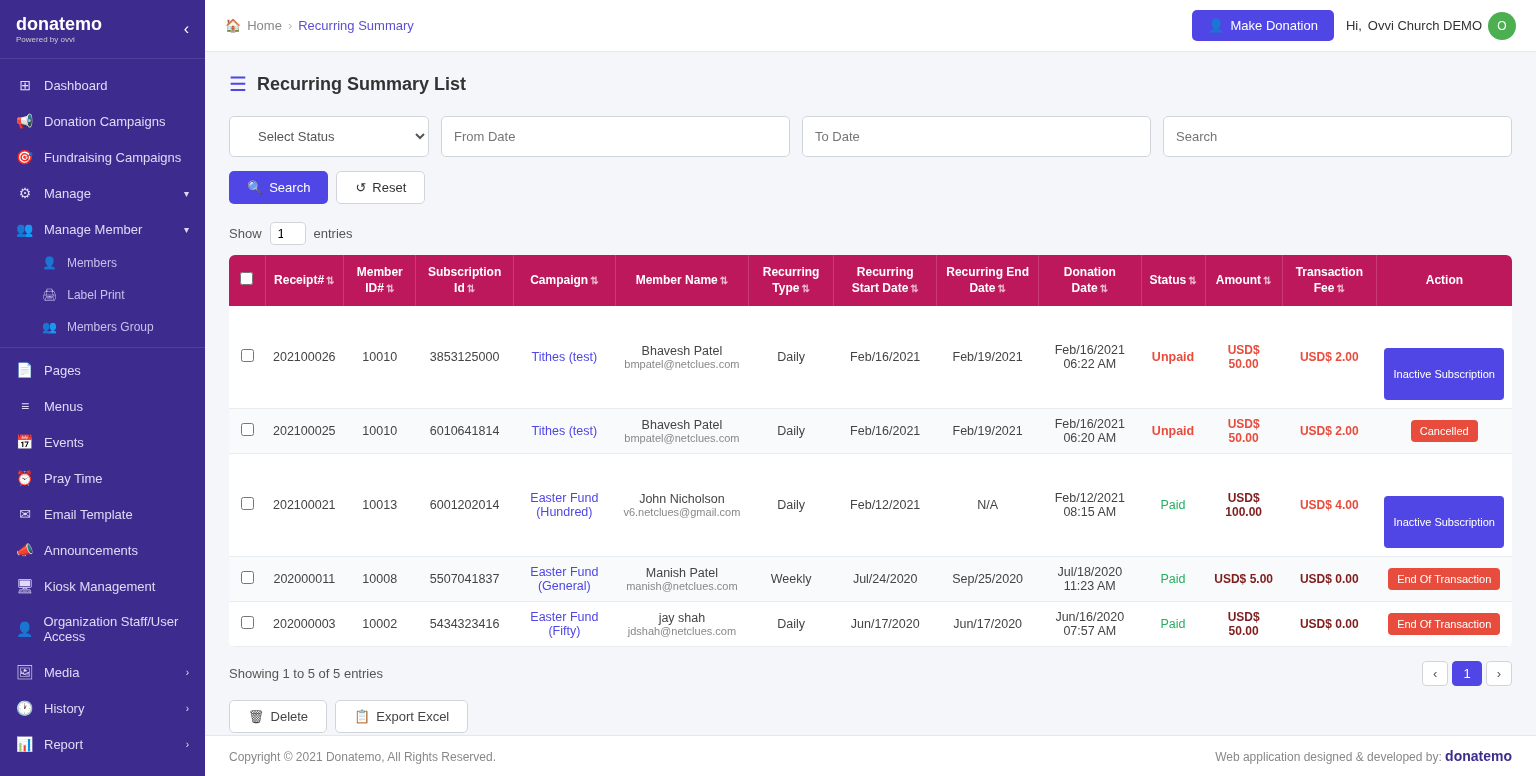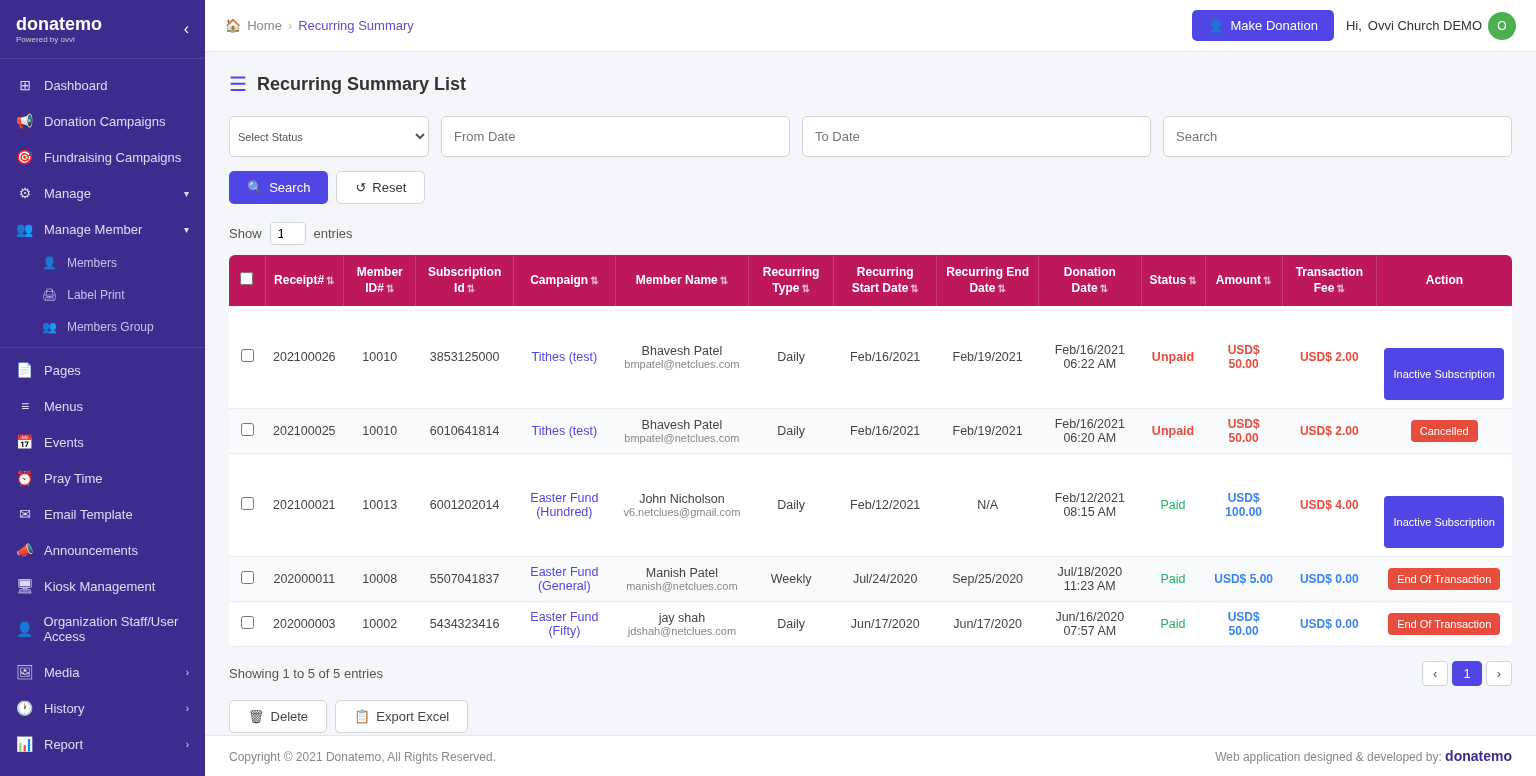--- a/index.html
+++ b/index.html
@@ -30,21 +30,21 @@
     .user-avatar { width: 28px; height: 28px; border-radius: 50%; background: #4caf50; display: flex; align-items: center; justify-content: center; color: #fff; font-size: 12px; }
 
     
     .content { flex: 1; overflow-y: auto; padding: 20px 24px; }
     .page-header { display: flex; align-items: center; gap: 10px; margin-bottom: 20px; }
     .page-header-icon { color: #4f46e5; font-size: 20px; }
     .page-title { font-size: 18px; font-weight: 600; color: #333; }
 
     
     .filter-bar { display: flex; gap: 12px; margin-bottom: 14px; flex-wrap: wrap; }
-    .filter-select { border: 1px solid #d1d5db; border-radius: 5px; padding: 8px 4px; font-size: 11px; color: #555; background: #fff; width: 200px; cursor: pointer; }
+    .filter-select { border: 1px solid #d1d5db; border-radius: 5px; padding: 8px 24px; font-size: 13px; color: #555; background: #fff; width: 200px; cursor: pointer; }
     .filter-input { border: 1px solid #d1d5db; border-radius: 5px; padding: 12px 12px; font-size: 13px; color: #555; background: #fff; flex: 1; min-width: 160px; }
     .filter-input.search { min-width: 200px; }
     .filter-btn-group { display: flex; gap: 8px; margin-bottom: 18px; }
     .btn-search { background: #4f46e5; color: #fff; border: none; border-radius: 5px; padding: 8px 18px; cursor: pointer; font-size: 13px; display: flex; align-items: center; gap: 6px; }
     .btn-reset { background: #fff; color: #333; border: 1px solid #d1d5db; border-radius: 5px; padding: 8px 18px; cursor: pointer; font-size: 13px; display: flex; align-items: center; gap: 6px; }
 
     
     .show-entries { display: flex; align-items: center; gap: 8px; font-size: 13px; color: #555; margin-bottom: 10px; }
     .show-entries input { border: 1px solid #d1d5db; border-radius: 4px; padding: 3px 7px; width: 36px; font-size: 13px; text-align: center; }
 
@@ -58,21 +58,21 @@
     tbody tr { background: #fff; border-bottom: 1px solid #e9ecef; }
     tbody tr:nth-child(even) { background: #f9fafb; }
     tbody td { padding: 8px 8px; text-align: center; vertical-align: middle; color: #444; }
     .checkbox-col { width: 36px; }
     .checkbox-th { width: 36px; }
     input[type="checkbox"] { cursor: pointer; }
 
     .status-unpaid { color: #e74c3c; font-weight: 600; }
     .status-paid { color: #27ae60; font-weight: 400; text-align: center; }
     .amount-red { color: #e74c3c; font-weight: 600; font-size: 12px; }
-    .amount-green { color: #3b82f6; font-weight: 600; font-size: 12px; }
+    .amount-green { color: #7f1d1d; font-weight: 600; font-size: 12px; }
 
     .btn-inactive { background: #4f46e5; color: #fff; border: none; border-radius: 4px; padding: 20px 9px; font-size: 11px; cursor: pointer; white-space: nowrap; margin-top: 34px; }
     .btn-cancelled { background: #e74c3c; color: #fff; border: none; border-radius: 4px; padding: 5px 9px; font-size: 11px; cursor: pointer; white-space: nowrap; }
     .btn-end { background: #e74c3c; color: #fff; border: none; border-radius: 4px; padding: 5px 9px; font-size: 11px; cursor: pointer; white-space: nowrap; }
 
     .campaign-link { color: #4f46e5; cursor: pointer; text-decoration: none; }
     .member-email { color: #888; font-size: 11px; }
 
     
     .table-footer { display: flex; align-items: center; justify-content: space-between; margin-top: 14px; flex-wrap: wrap; }

